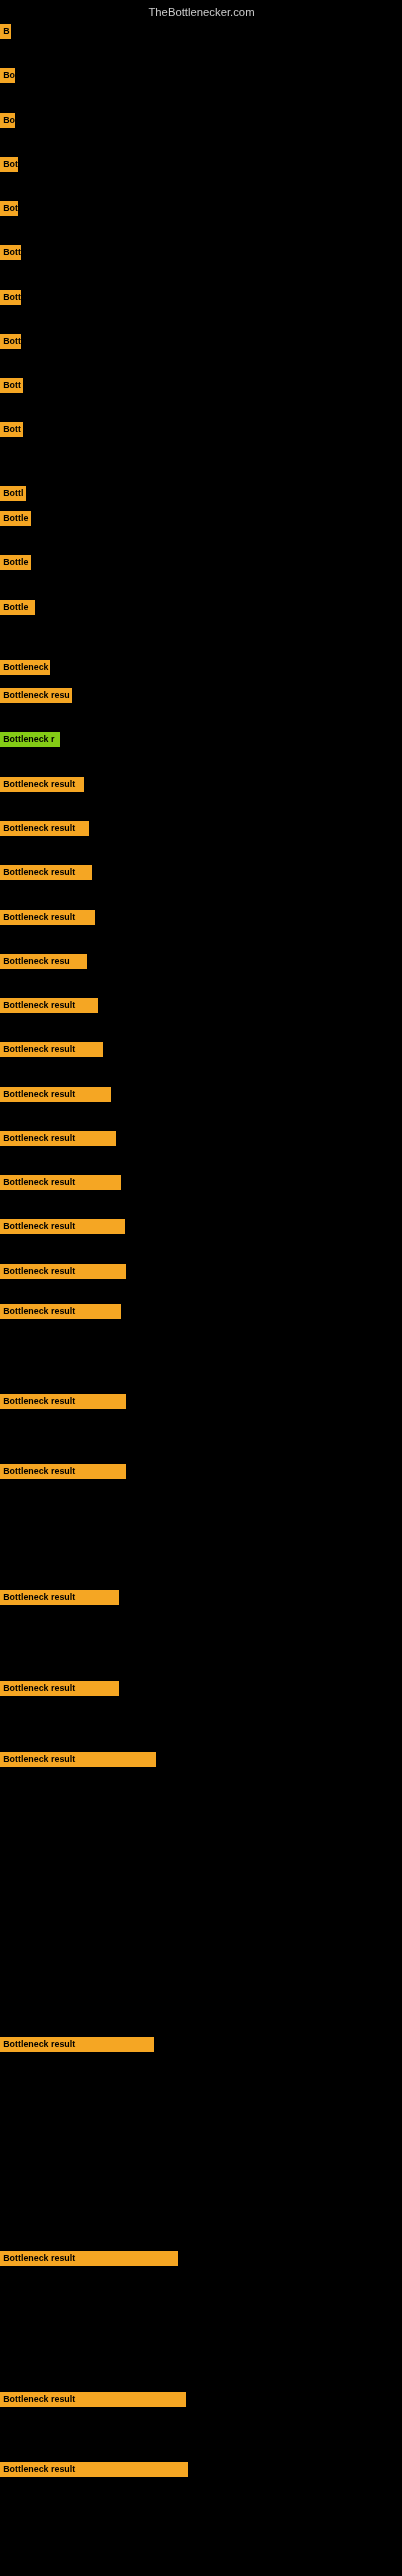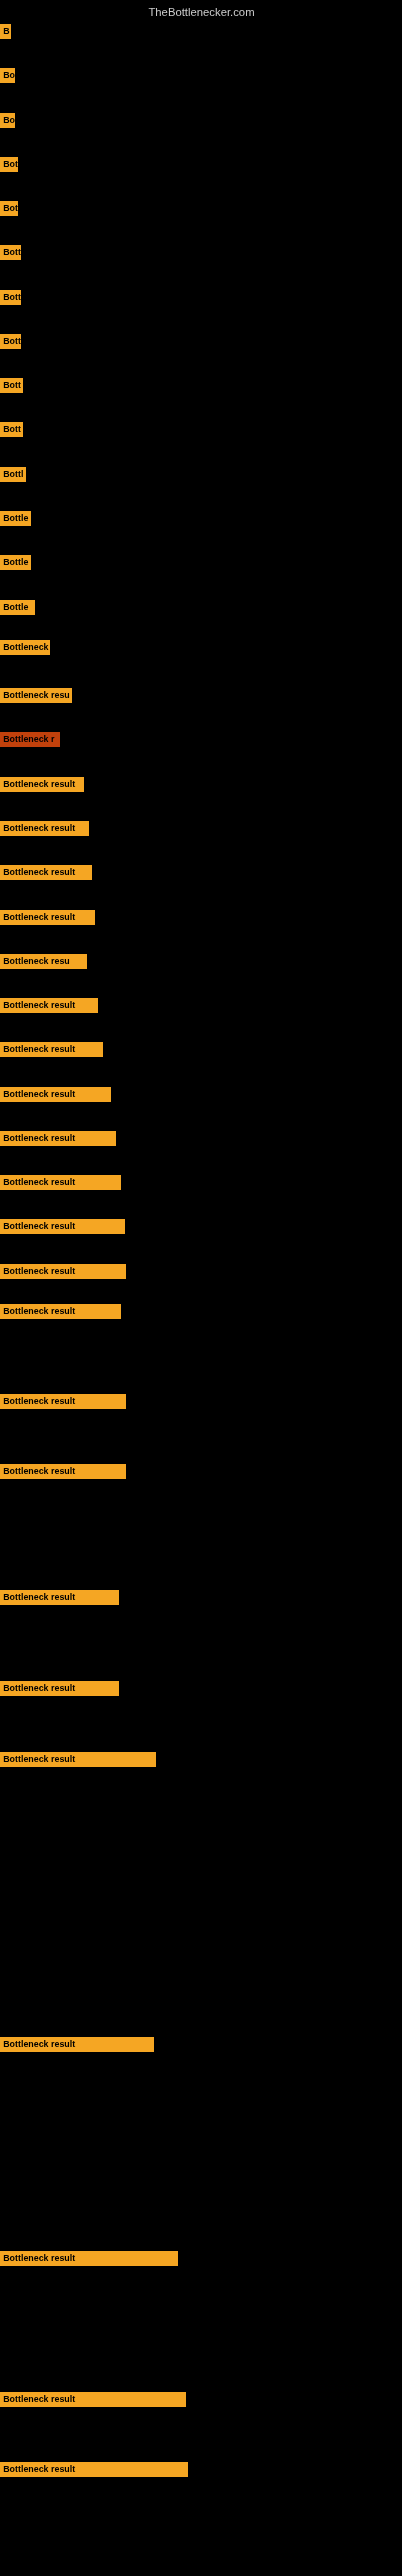--- a/index.html
+++ b/index.html
@@ -60,40 +60,40 @@
     </div>
     <div style="position: absolute; top: 310px; left: 0px; display: flex; align-items: center;">
       <div style="background-color: rgb(245, 166, 35); color: rgb(0, 0, 0); font-size: 8.9px; font-weight: bold; padding: 2.4px 3.2px; white-space: nowrap; overflow: hidden; display: inline-block; width: 21px; min-height: 14.5px; line-height: 1.2;">Bott</div>
     </div>
     <div style="position: absolute; top: 354px; left: 0px; display: flex; align-items: center;">
       <div style="background-color: rgb(245, 166, 35); color: rgb(0, 0, 0); font-size: 8.9px; font-weight: bold; padding: 2.4px 3.2px; white-space: nowrap; overflow: hidden; display: inline-block; width: 22.5px; min-height: 14.5px; line-height: 1.2;">Bott</div>
     </div>
     <div style="position: absolute; top: 398px; left: 0px; display: flex; align-items: center;">
       <div style="background-color: rgb(245, 166, 35); color: rgb(0, 0, 0); font-size: 8.9px; font-weight: bold; padding: 2.4px 3.2px; white-space: nowrap; overflow: hidden; display: inline-block; width: 22.5px; min-height: 14.5px; line-height: 1.2;">Bott</div>
     </div>
-    <div style="position: absolute; top: 443px; left: 0px; display: flex; align-items: center;">
+    <div style="position: absolute; top: 462px; left: 0px; display: flex; align-items: center;">
       <div style="background-color: rgb(245, 166, 35); color: rgb(0, 0, 0); font-size: 8.9px; font-weight: bold; padding: 2.4px 3.2px; white-space: nowrap; overflow: hidden; display: inline-block; width: 26px; min-height: 14.5px; line-height: 1.2;">Bottl</div>
     </div>
     <div style="position: absolute; top: 487px; left: 0px; display: flex; align-items: center;">
       <div style="background-color: rgb(245, 166, 35); color: rgb(0, 0, 0); font-size: 8.9px; font-weight: bold; padding: 2.4px 3.2px; white-space: nowrap; overflow: hidden; display: inline-block; width: 31px; min-height: 14.5px; line-height: 1.2;">Bottle</div>
     </div>
     <div style="position: absolute; top: 531px; left: 0px; display: flex; align-items: center;">
       <div style="background-color: rgb(245, 166, 35); color: rgb(0, 0, 0); font-size: 8.9px; font-weight: bold; padding: 2.4px 3.2px; white-space: nowrap; overflow: hidden; display: inline-block; width: 31px; min-height: 14.5px; line-height: 1.2;">Bottle</div>
     </div>
     <div style="position: absolute; top: 576px; left: 0px; display: flex; align-items: center;">
       <div style="background-color: rgb(245, 166, 35); color: rgb(0, 0, 0); font-size: 8.9px; font-weight: bold; padding: 2.4px 3.2px; white-space: nowrap; overflow: hidden; display: inline-block; width: 35px; min-height: 14.5px; line-height: 1.2;">Bottle</div>
     </div>
-    <div style="position: absolute; top: 616px; left: 0px; display: flex; align-items: center;">
+    <div style="position: absolute; top: 636px; left: 0px; display: flex; align-items: center;">
       <div style="background-color: rgb(245, 166, 35); color: rgb(0, 0, 0); font-size: 8.9px; font-weight: bold; padding: 2.4px 3.2px; white-space: nowrap; overflow: hidden; display: inline-block; width: 50px; min-height: 14.5px; line-height: 1.2;">Bottleneck</div>
     </div>
     <div style="position: absolute; top: 664px; left: 0px; display: flex; align-items: center;">
       <div style="background-color: rgb(245, 166, 35); color: rgb(0, 0, 0); font-size: 8.9px; font-weight: bold; padding: 2.4px 3.2px; white-space: nowrap; overflow: hidden; display: inline-block; width: 72px; min-height: 14.5px; line-height: 1.2;">Bottleneck resu</div>
     </div>
     <div style="position: absolute; top: 708px; left: 0px; display: flex; align-items: center;">
-      <div style="background-color: #c2410c; color: rgb(0, 0, 0); font-size: 8.9px; font-weight: bold; padding: 2.4px 3.2px; white-space: nowrap; overflow: hidden; display: inline-block; width: 60px; min-height: 14.5px; line-height: 1.2;">Bottleneck r</div>
+      <div style="background-color: #84cc16; color: rgb(0, 0, 0); font-size: 8.9px; font-weight: bold; padding: 2.4px 3.2px; white-space: nowrap; overflow: hidden; display: inline-block; width: 60px; min-height: 14.5px; line-height: 1.2;">Bottleneck r</div>
     </div>
     <div style="position: absolute; top: 753px; left: 0px; display: flex; align-items: center;">
       <div style="background-color: rgb(245, 166, 35); color: rgb(0, 0, 0); font-size: 8.9px; font-weight: bold; padding: 2.4px 3.2px; white-space: nowrap; overflow: hidden; display: inline-block; width: 84px; min-height: 14.5px; line-height: 1.2;">Bottleneck result</div>
     </div>
     <div style="position: absolute; top: 797px; left: 0px; display: flex; align-items: center;">
       <div style="background-color: rgb(245, 166, 35); color: rgb(0, 0, 0); font-size: 8.9px; font-weight: bold; padding: 2.4px 3.2px; white-space: nowrap; overflow: hidden; display: inline-block; width: 89px; min-height: 14.5px; line-height: 1.2;">Bottleneck result</div>
     </div>
     <div style="position: absolute; top: 841px; left: 0px; display: flex; align-items: center;">
       <div style="background-color: rgb(245, 166, 35); color: rgb(0, 0, 0); font-size: 8.9px; font-weight: bold; padding: 2.4px 3.2px; white-space: nowrap; overflow: hidden; display: inline-block; width: 92px; min-height: 14.5px; line-height: 1.2;">Bottleneck result</div>
     </div>

